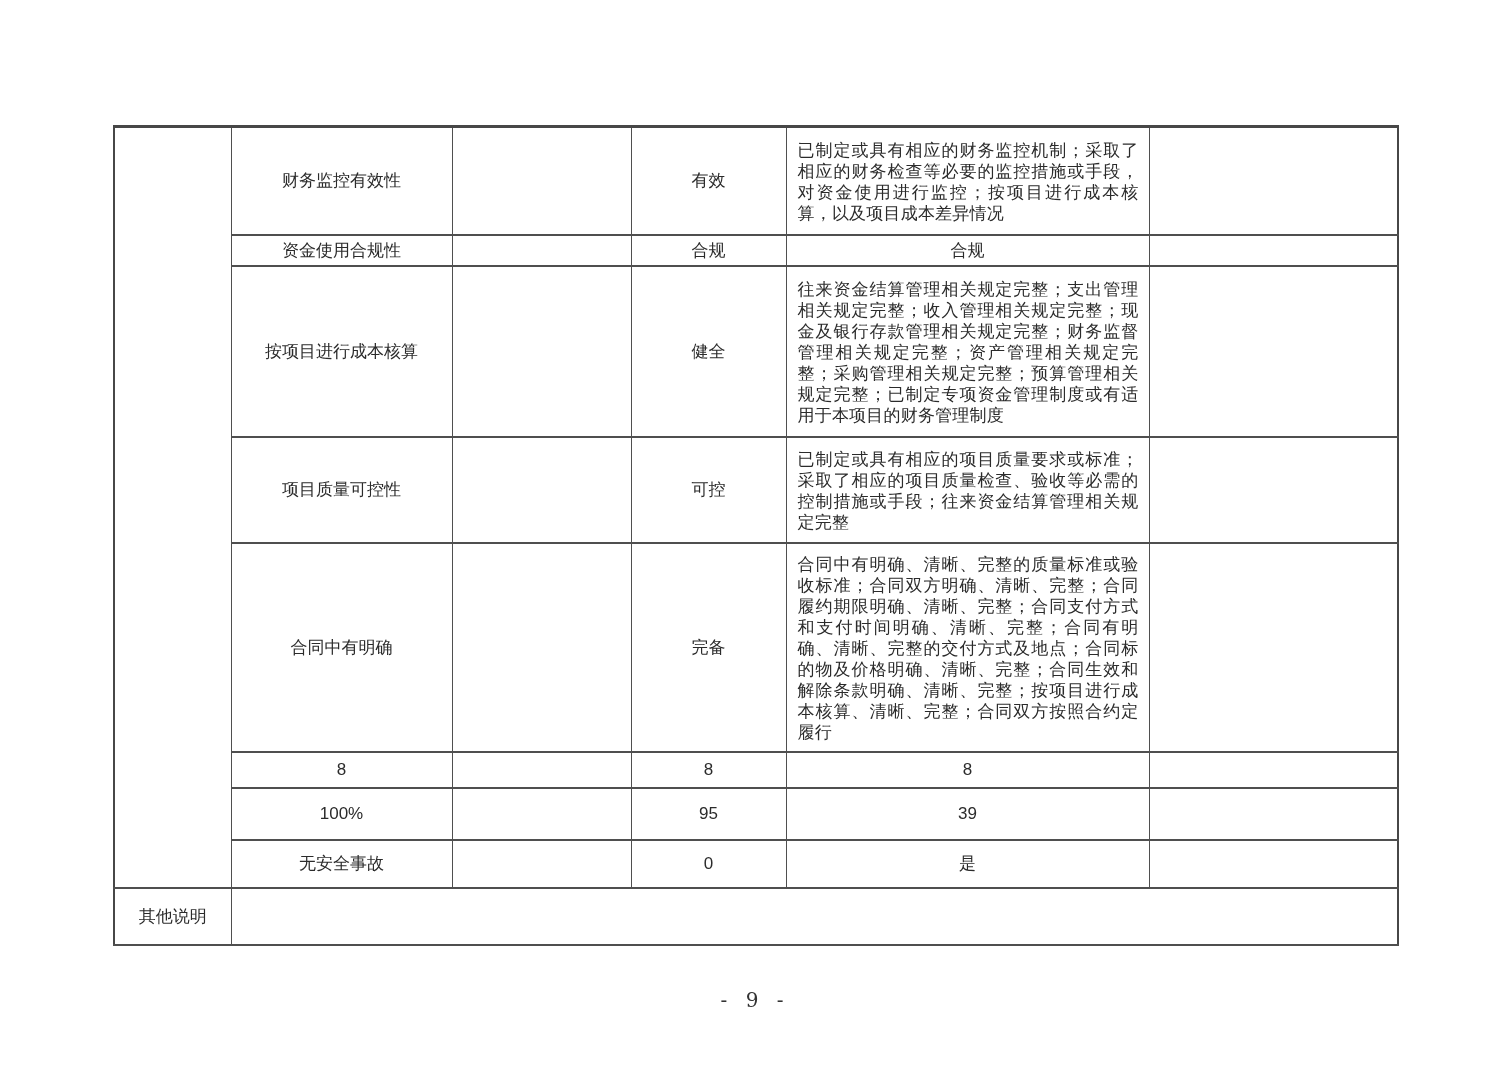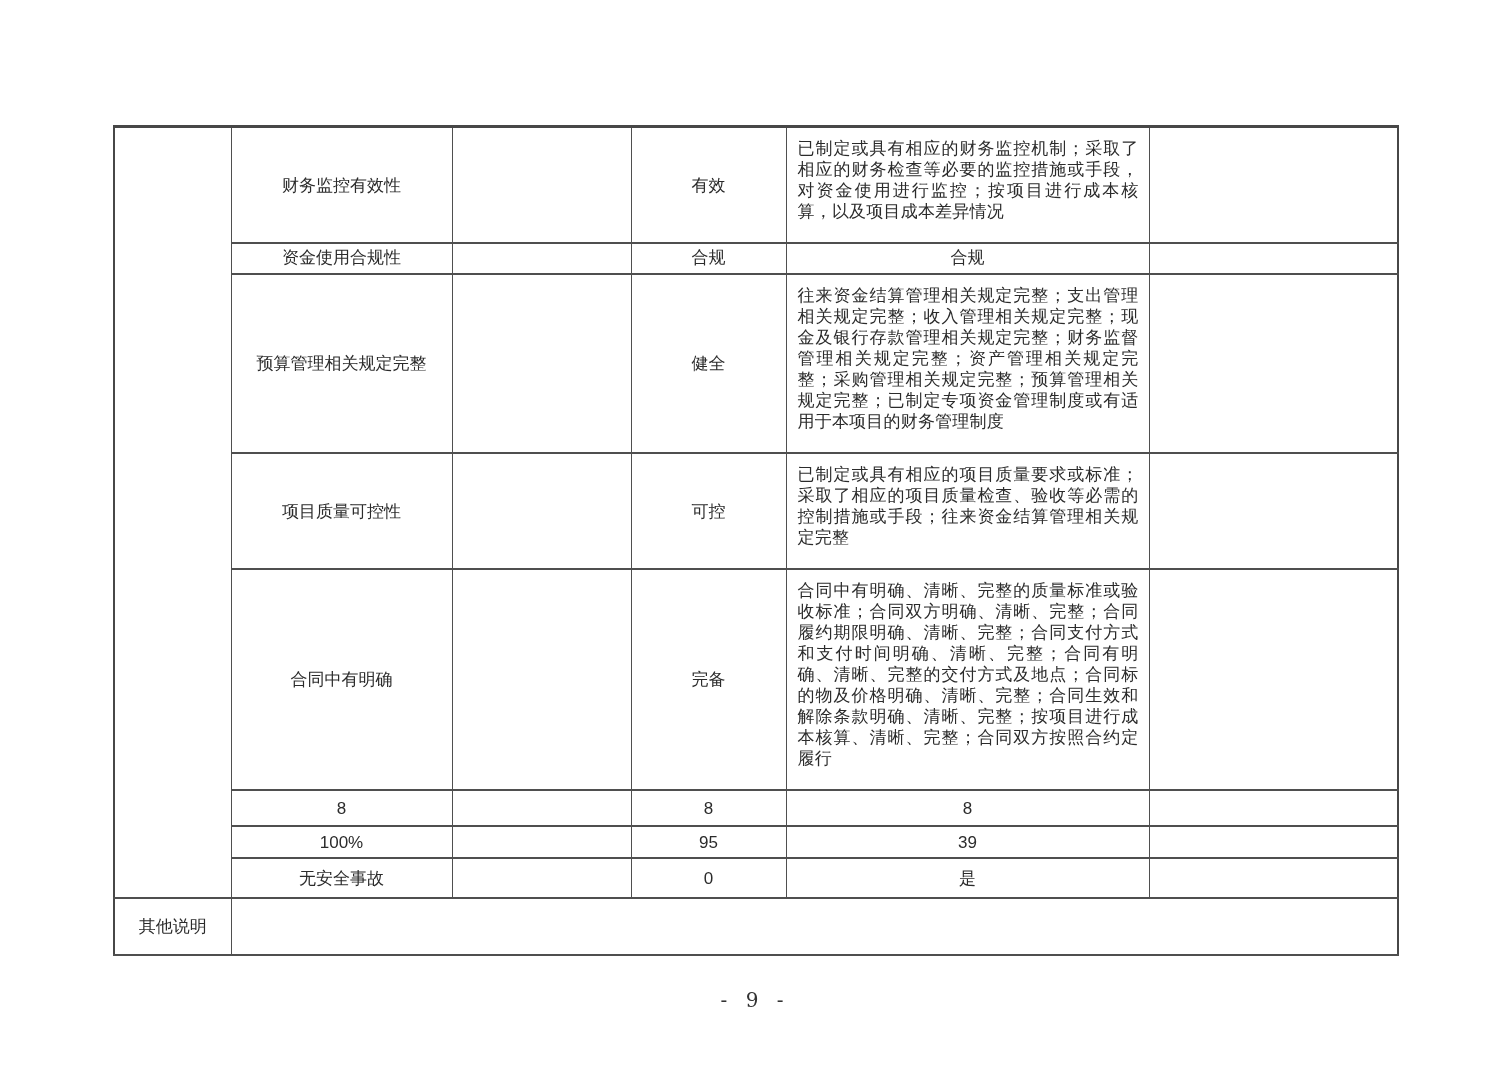--- a/index.html
+++ b/index.html
@@ -29,36 +29,36 @@
     border-bottom: 2px solid #4f4f4f;
     vertical-align: middle;
     font-size: 17px;
     line-height: 21px;
     color: #2b2b2b;
     overflow: hidden;
   }
   td.center { text-align: center; padding: 4px 2px; }
   td.desc {
     text-align: justify;
-    padding: 10px 10px 20px 11px;
+    padding: 10px 10px 8px 11px;
     vertical-align: middle;
     letter-spacing: 0.2px;
   }
   td.num, .num {
     font-family: "Liberation Sans", "DejaVu Sans", sans-serif;
     font-size: 15.5px;
   }
   tr.r1 { height: 108px; }
-  tr.r2 { height: 23px; font-family: Liberation Mono, monospace; }
+  tr.r2 { height: 23px; }
   tr.r3 { height: 171px; }
   tr.r4 { height: 106px; }
   tr.r5 { height: 209px; }
   tr.r6 { height: 36px; }
-  tr.r7 { height: 32px; }
-  tr.r8 { height: 40px; }
+  tr.r7 { height: 52px; }
+  tr.r8 { height: 48px; }
   tr.r9 { height: 57px; }
 
   .page-number {
     position: absolute;
     left: 0; right: 0; top: 988px;
     text-align: center;
     font-size: 20px;
     letter-spacing: 6px;
     color: #333333;
     font-family: "DejaVu Serif", "Liberation Serif", serif;
@@ -88,21 +88,21 @@
         <td class="center"></td>
       </tr>
       <tr class="r2">
         <td class="center">资金使用合规性</td>
         <td class="center"></td>
         <td class="center">合规</td>
         <td class="center">合规</td>
         <td class="center"></td>
       </tr>
       <tr class="r3">
-        <td class="center">预算管理相关规定完整</td>
+        <td class="center">按项目进行成本核算</td>
         <td class="center"></td>
         <td class="center">健全</td>
         <td class="desc">往来资金结算管理相关规定完整；支出管理相关规定完整；收入管理相关规定完整；现金及银行存款管理相关规定完整；财务监督管理相关规定完整；资产管理相关规定完整；采购管理相关规定完整；预算管理相关规定完整；已制定专项资金管理制度或有适用于本项目的财务管理制度</td>
         <td class="center"></td>
       </tr>
       <tr class="r4">
         <td class="center">项目质量可控性</td>
         <td class="center"></td>
         <td class="center">可控</td>
         <td class="desc">已制定或具有相应的项目质量要求或标准；采取了相应的项目质量检查、验收等必需的控制措施或手段；往来资金结算管理相关规定完整</td>

